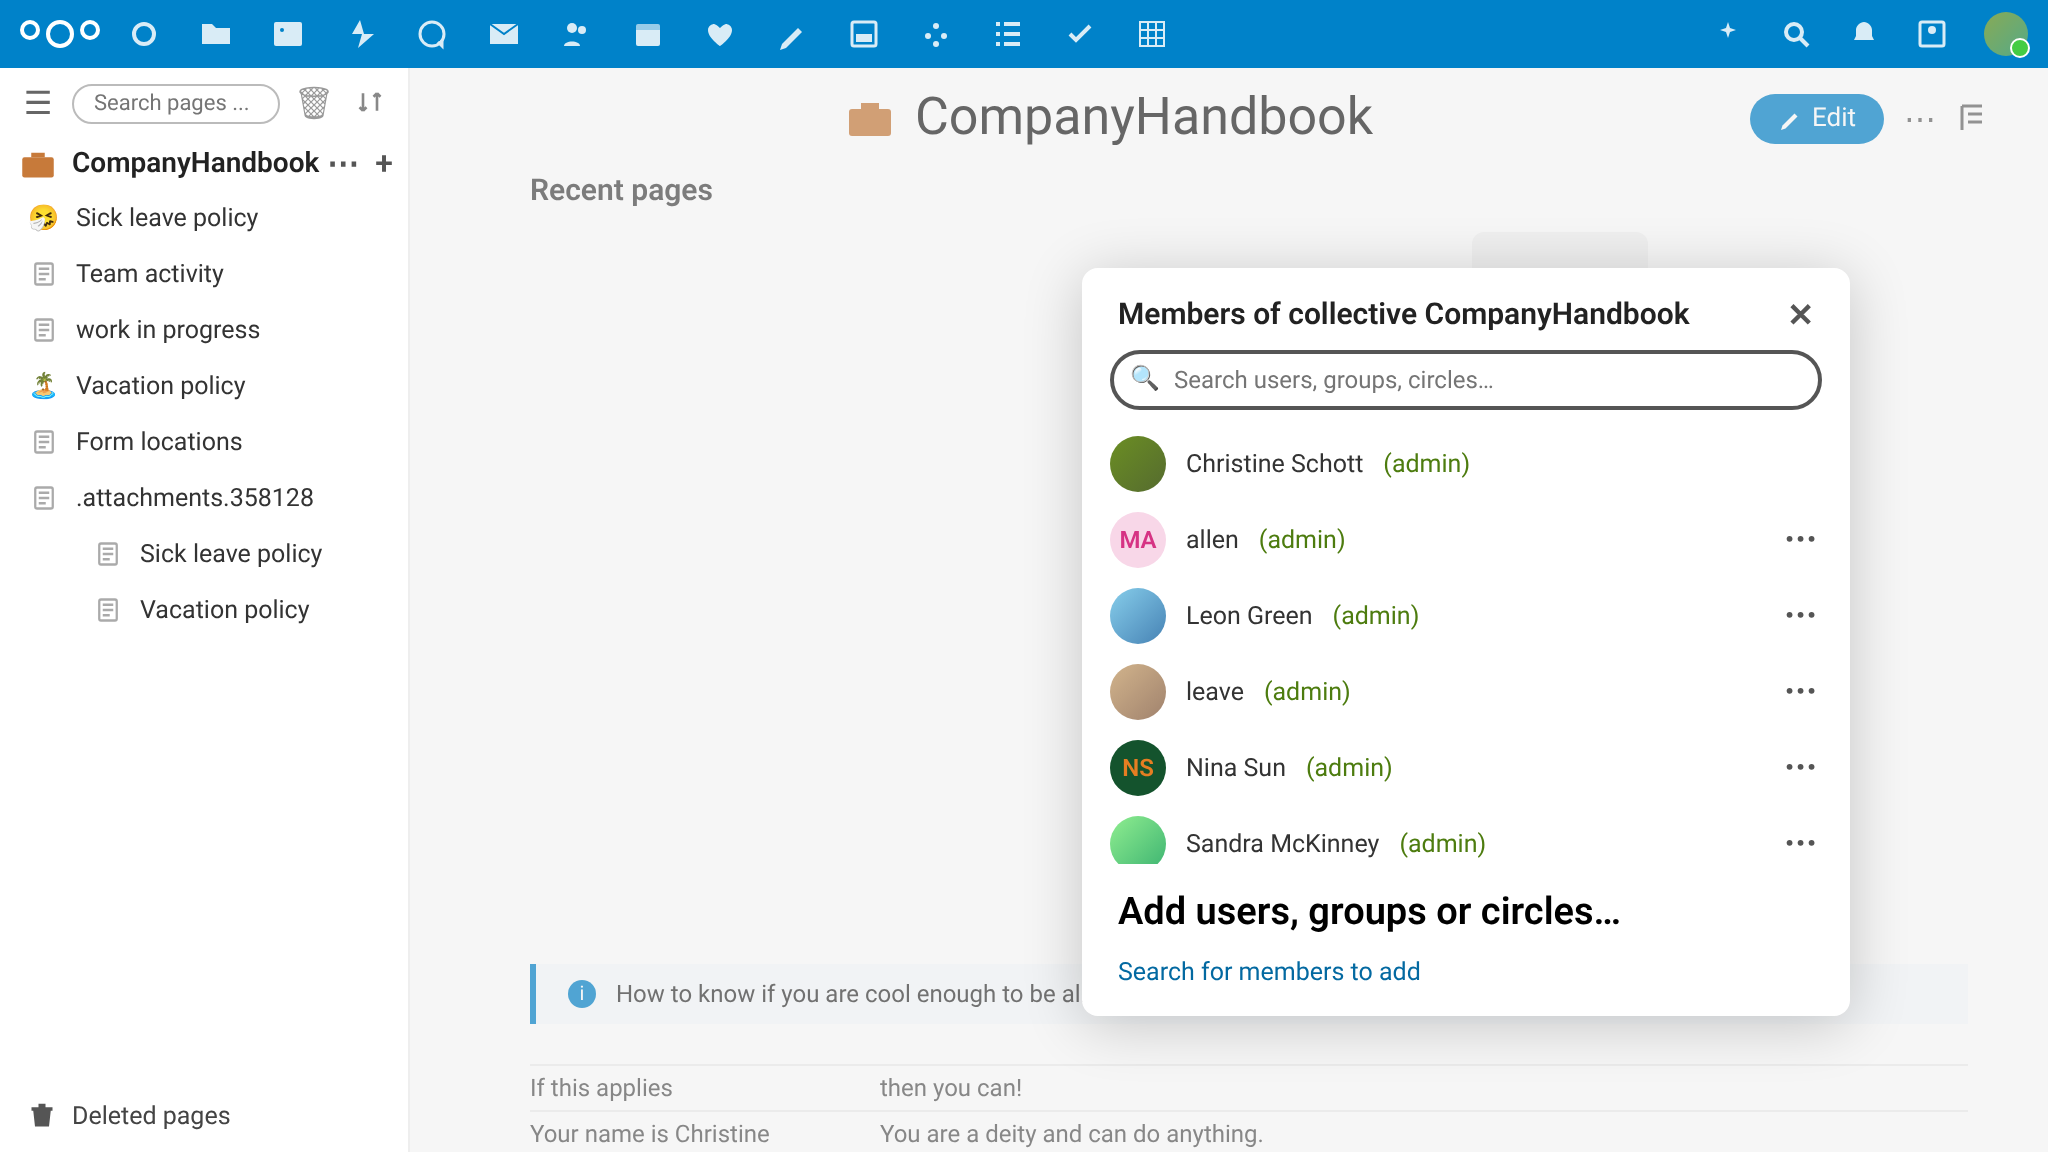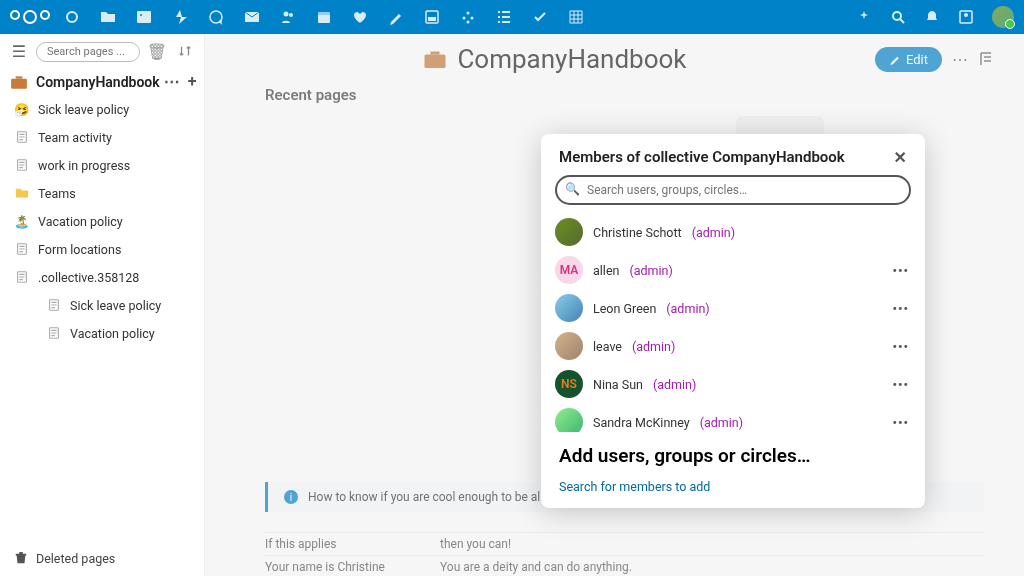--- a/index.html
+++ b/index.html
@@ -54,21 +54,21 @@
 .modal { position:absolute; left:336px; top:100px; width:384px; height:374px; background:white; border-radius:8px; box-shadow:0 4px 30px rgba(0,0,0,0.2); display:flex; flex-direction:column; }
 .modal-head { padding:14px 18px 8px; font-weight:600; font-size:15px; color:#222; display:flex; }
 .modal-close { margin-left:auto; font-size:16px; color:#555; }
 .modal-search { margin:0 14px 6px; position:relative; }
 .modal-search input { width:100%; height:30px; border:2px solid #555; border-radius:15px; padding:0 12px 0 30px; font-size:12px; }
 .modal-search .sico { position:absolute; left:10px; top:7px; color:#555; font-size:12px; }
 .member-list { flex:1; overflow-y:auto; padding: 2px 6px 0 14px; }
 .member { display:flex; align-items:center; gap:10px; height:38px; font-size:12.5px; }
 .mav { width:28px; height:28px; border-radius:50%; display:flex; align-items:center; justify-content:center; font-size:12px; font-weight:600; color:white; flex-shrink:0; }
 .mname { color:#333; }
-.mrole { color:#a21caf; }
+.mrole { color:#4d7c0f; }
 .mdots { margin-left:auto; margin-right:10px; color:#555; letter-spacing:1px; font-weight:bold; }
 .add-link { color:#000000; font-size:19px; font-weight:600; padding:12px 18px; }
 .add-search { color:#0369a1; font-size:12.5px; padding:0 18px 14px; }
 .member-list::-webkit-scrollbar { width:6px; }
 .member-list::-webkit-scrollbar-thumb { background:#ccc; border-radius:3px; }
 
 .av-photo1 { background: linear-gradient(135deg,#6b8e23,#556b2f); }
 .av-photo2 { background: linear-gradient(135deg,#87ceeb,#4682b4); }
 .av-photo3 { background: linear-gradient(135deg,#d2b48c,#a0826d); }
 .av-photo4 { background: linear-gradient(135deg,#90ee90,#3cb371); }
@@ -200,48 +200,40 @@
     <div class="sb-item">
       <span class="ico">
           <svg width="14" height="14" viewBox="0 0 16 16" fill="none" stroke="#aaa" stroke-width="1.3">
             <rect x="3" y="2" width="10" height="12" rx="1"></rect>
             <path d="M5 5h6M5 8h6M5 11h4"></path>
           </svg>
         </span>
       <span>work in progress</span>
     </div>
     <div class="sb-item">
-      <span class="ico">
-          <svg width="14" height="14" viewBox="0 0 16 16" fill="#f0c94e">
-            <path d="M1 3h5l2 2h7v8H1z"></path>
-          </svg>
-        </span>
-      <span>Teams</span>
-    </div>
-    <div class="sb-item">
       <span class="ico">🏝️</span>
       <span>Vacation policy</span>
     </div>
     <div class="sb-item">
       <span class="ico">
           <svg width="14" height="14" viewBox="0 0 16 16" fill="none" stroke="#aaa" stroke-width="1.3">
             <rect x="3" y="2" width="10" height="12" rx="1"></rect>
             <path d="M5 5h6M5 8h6M5 11h4"></path>
           </svg>
         </span>
       <span>Form locations</span>
     </div>
     <div class="sb-item">
       <span class="ico">
           <svg width="14" height="14" viewBox="0 0 16 16" fill="none" stroke="#aaa" stroke-width="1.3">
             <rect x="3" y="2" width="10" height="12" rx="1"></rect>
             <path d="M5 5h6M5 8h6M5 11h4"></path>
           </svg>
         </span>
-      <span>.collective.358128</span>
+      <span>.attachments.358128</span>
     </div>
     <div class="sb-item indent2">
       <span class="ico">
           <svg width="14" height="14" viewBox="0 0 16 16" fill="none" stroke="#aaa" stroke-width="1.3">
             <rect x="3" y="2" width="10" height="12" rx="1"></rect>
             <path d="M5 5h6M5 8h6M5 11h4"></path>
           </svg>
         </span>
       <span>Sick leave policy</span>
     </div>

